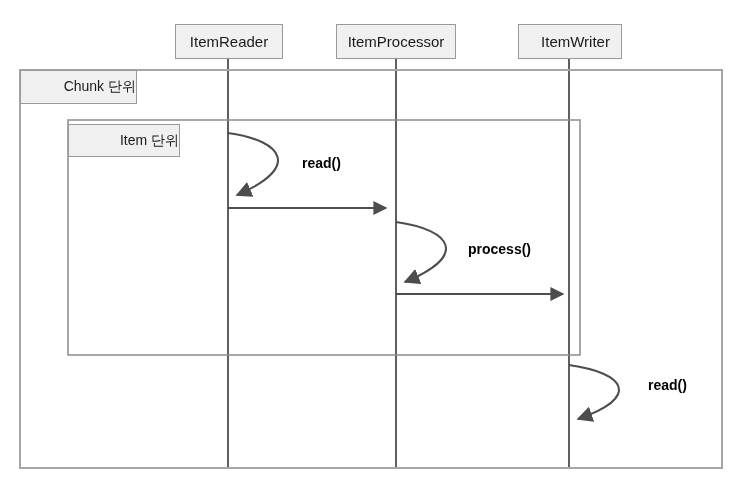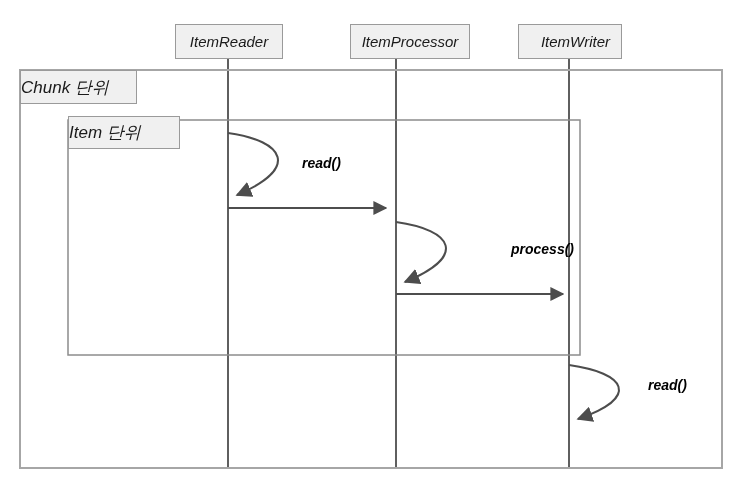--- a/index.html
+++ b/index.html
@@ -7,21 +7,20 @@
     padding: 0;
     background: #ffffff;
   }
   #canvas {
     position: relative;
     width: 750px;
     height: 487px;
     background: #ffffff;
     overflow: hidden;
     font-family: "Liberation Sans", sans-serif;
-    font-style: italic;
   }
   svg.diagram {
     position: absolute;
     top: 0;
     left: 0;
     width: 750px;
     height: 493px;
   }
   .participant-box {
     position: absolute;
@@ -36,22 +35,22 @@
     font-family: "Liberation Sans", sans-serif;
     white-space: nowrap;
   }
   .frame-label-box {
     position: absolute;
     background: #f0f0f0;
     border: 1px solid #9a9a9a;
     box-sizing: border-box;
     display: flex;
     align-items: center;
-    justify-content: flex-start;
-    font-size: 17px;
+    justify-content: flex-end;
+    font-size: 14px;
     color: #1a1a1a;
     font-family: "Liberation Sans", sans-serif;
     white-space: nowrap;
   }
   .call-label {
     position: absolute;
     font-size: 14px;
     font-weight: bold;
     color: #000000;
     font-family: "Liberation Sans", sans-serif;
@@ -89,41 +88,41 @@
 
     <line x1="396" y1="294" x2="563" y2="294" stroke="#4d4d4d" stroke-width="2" marker-end="url(#arrowFilled)"></line>
 
     <path d="M 569 365 C 626 373, 641 397, 578 419" fill="none" stroke="#4d4d4d" stroke-width="2" marker-end="url(#arrowOpen)"></path>
   </svg>
 
   <div class="participant-box" style="left:175px; top:24px; width:108px; height:35px;">
     <span>ItemReader</span>
   </div>
 
-  <div class="participant-box" style="left:350px; top:24px; width:120px; height:35px;">
+  <div class="participant-box" style="left:336px; top:24px; width:120px; height:35px;">
     <span>ItemProcessor</span>
   </div>
 
   <div class="participant-box" style="left:518px; top:24px; width:104px; height:35px;padding-left:11px;">
     <span>ItemWriter</span>
   </div>
 
   <div class="frame-label-box" style="left:20px; top:70px; width:117px; height:34px;">
     <span>Chunk 단위</span>
   </div>
 
-  <div class="frame-label-box" style="left:68px; top:116px; width:112px; height:33px;">
+  <div class="frame-label-box" style="left:68px; top:124px; width:112px; height:33px;">
     <span>Item 단위</span>
   </div>
 
   <div class="call-label" style="left:302px; top:155px;">
     <span>read()</span>
   </div>
 
-  <div class="call-label" style="left:468px; top:241px;margin-left:43px;">
+  <div class="call-label" style="left:468px; top:241px;">
     <span>process()</span>
   </div>
 
   <div class="call-label" style="left:648px; top:377px;">
     <span>read()</span>
   </div>
 
 </div>
 
 </body></html>

